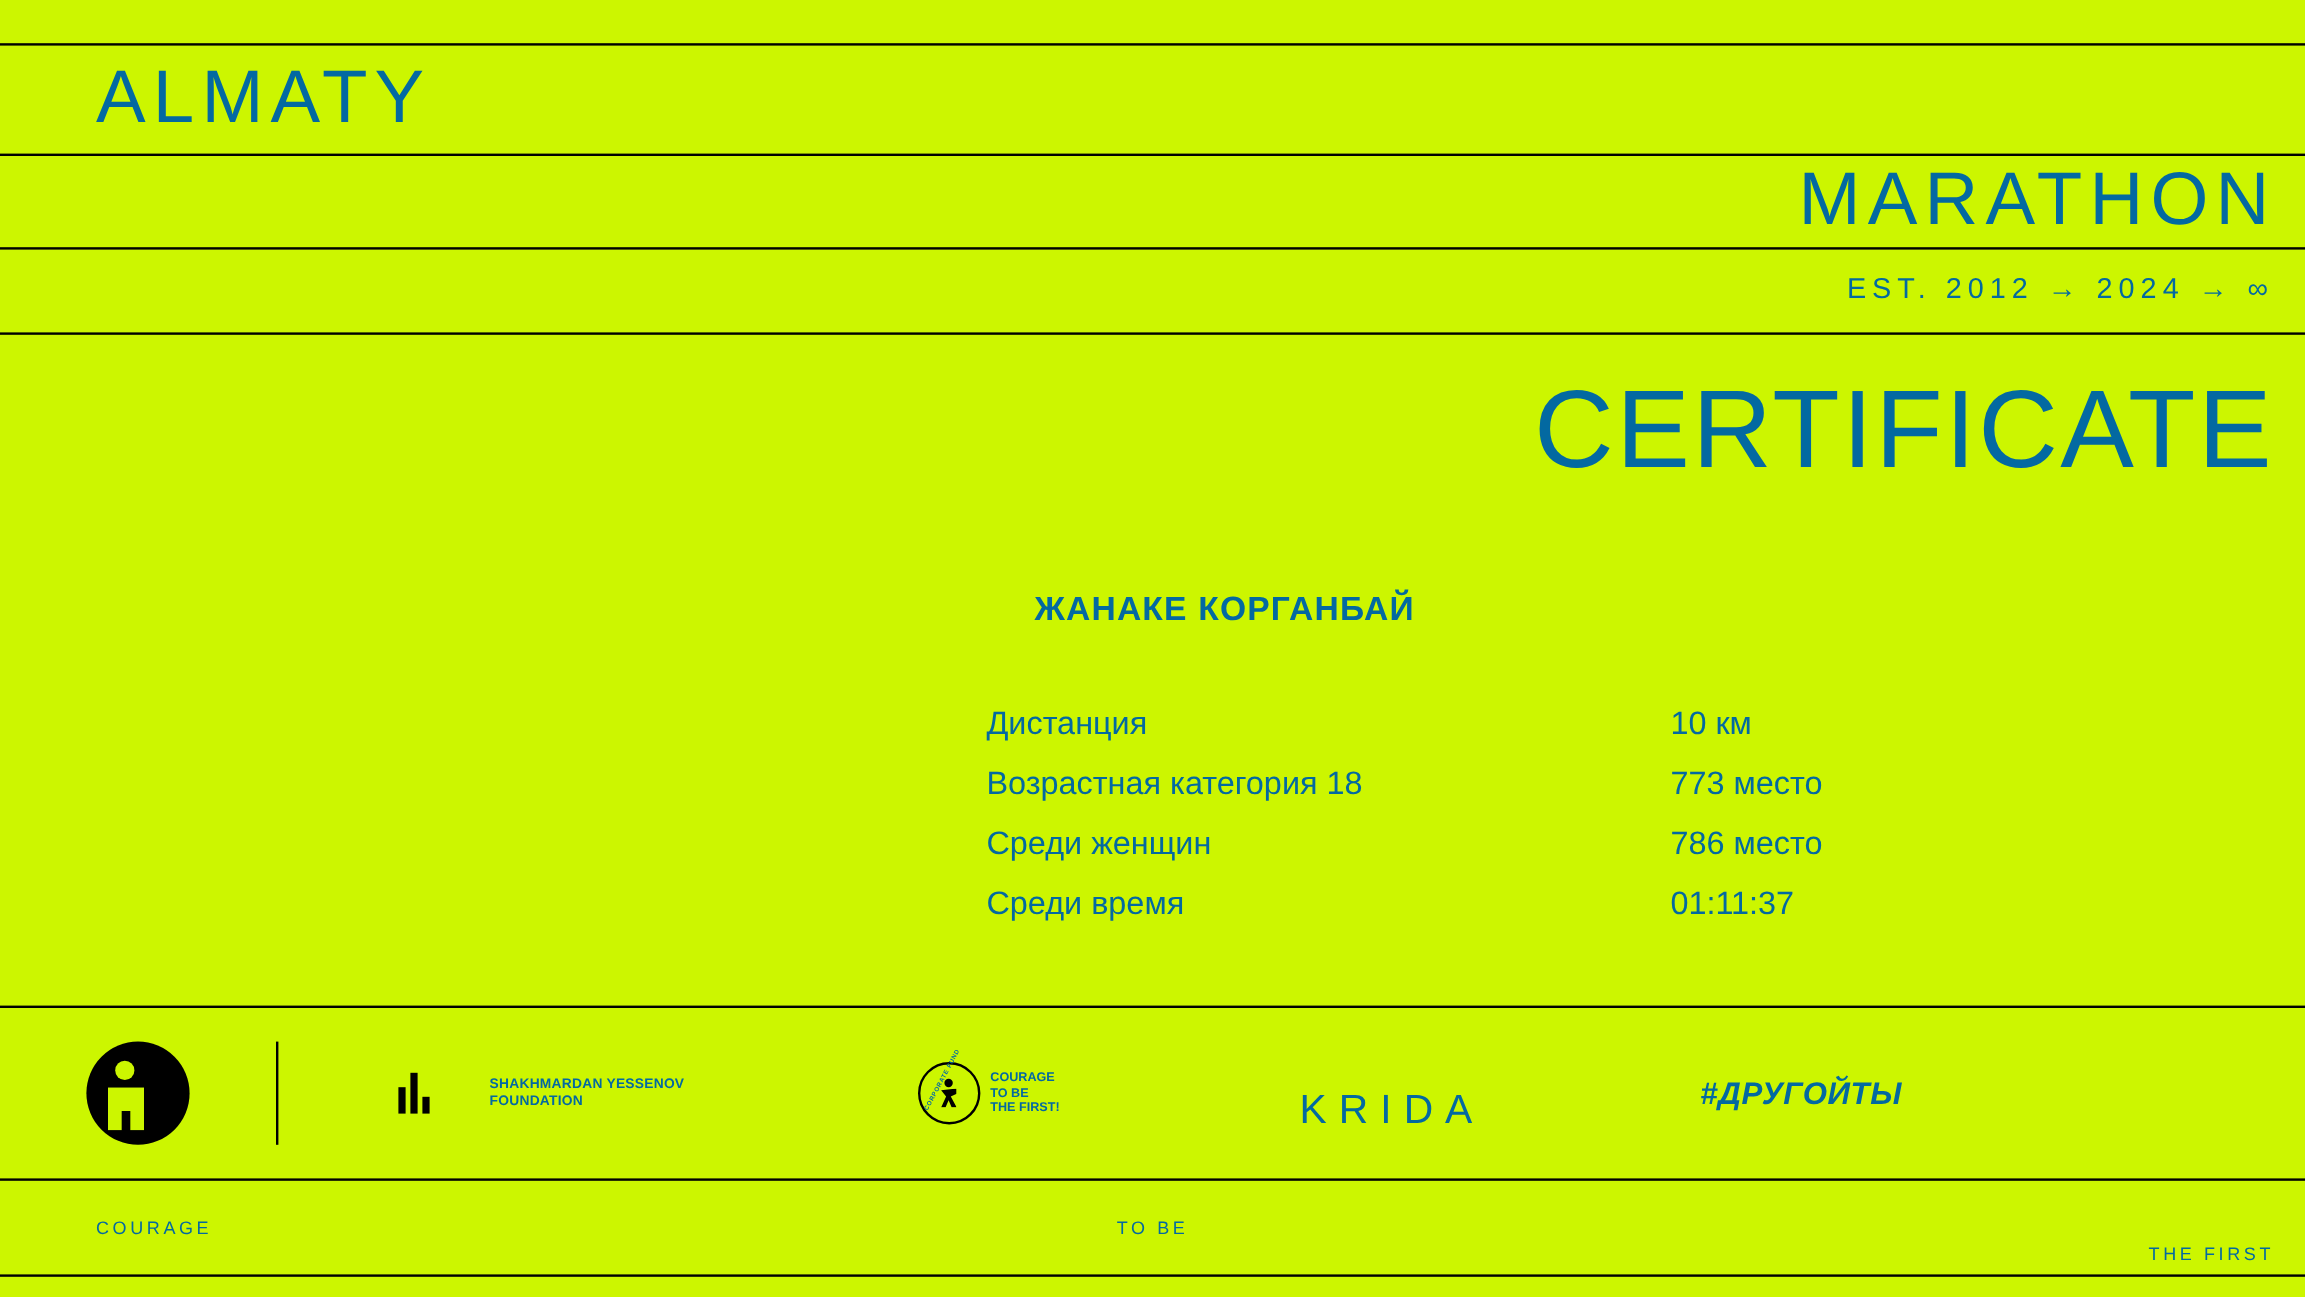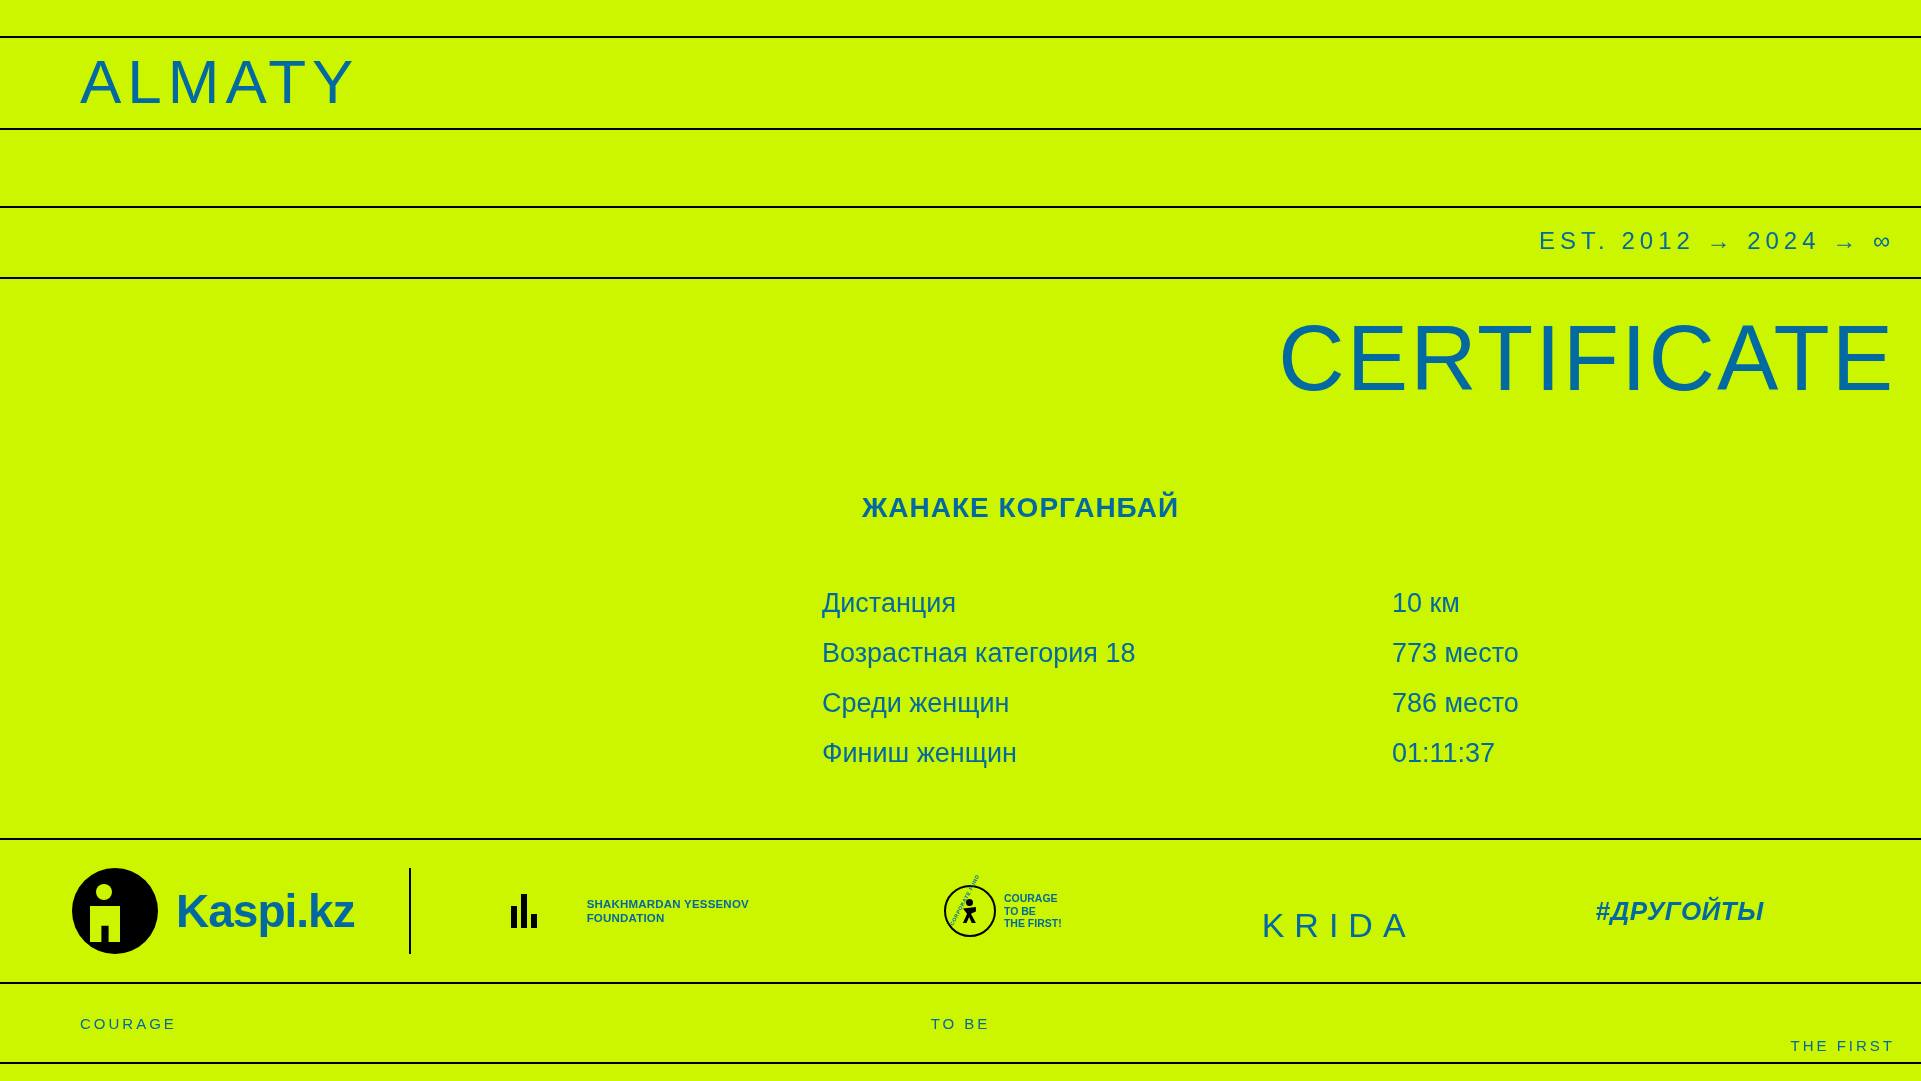--- a/index.html
+++ b/index.html
@@ -267,50 +267,50 @@
 
   <div class="rule r1"></div>
   <div class="rule r2"></div>
   <div class="rule r3"></div>
   <div class="rule r4"></div>
   <div class="rule r5"></div>
   <div class="rule r6"></div>
   <div class="rule r7"></div>
 
   <div class="almaty">ALMATY</div>
+  <div class="marathon">MARATHON</div>
   <div class="est">EST. 2012 → 2024 → ∞</div>
 
   <div class="certificate-title">CERTIFICATE</div>
 
   <div class="athlete">ЖАНАКЕ КОРГАНБАЙ</div>
 
   <div class="results">
     <div class="res-row">
       <div class="res-label">Дистанция</div>
       <div class="res-value">10 км</div>
     </div>
     <div class="res-row">
       <div class="res-label">Возрастная категория 18</div>
       <div class="res-value">773 место</div>
     </div>
     <div class="res-row">
       <div class="res-label">Среди женщин</div>
       <div class="res-value">786 место</div>
     </div>
     <div class="res-row">
-      <div class="res-label">Финиш женщин</div>
+      <div class="res-label">Среди время</div>
       <div class="res-value">01:11:37</div>
     </div>
   </div>
 
   <div class="sponsors">
 
     <div class="kaspi">
       <div class="kaspi-mark"></div>
-      <div class="kaspi-text">Kaspi.kz</div>
     </div>
 
     <div class="divider-v"></div>
 
     <div class="sponsor yessenov">
       <div class="bars">
           <i></i>
           <i></i>
           <i></i>
         </div>

